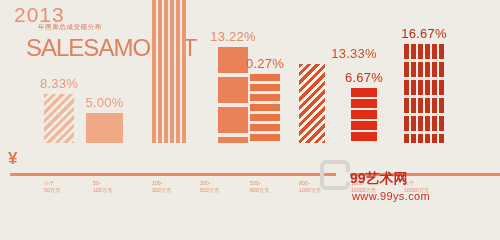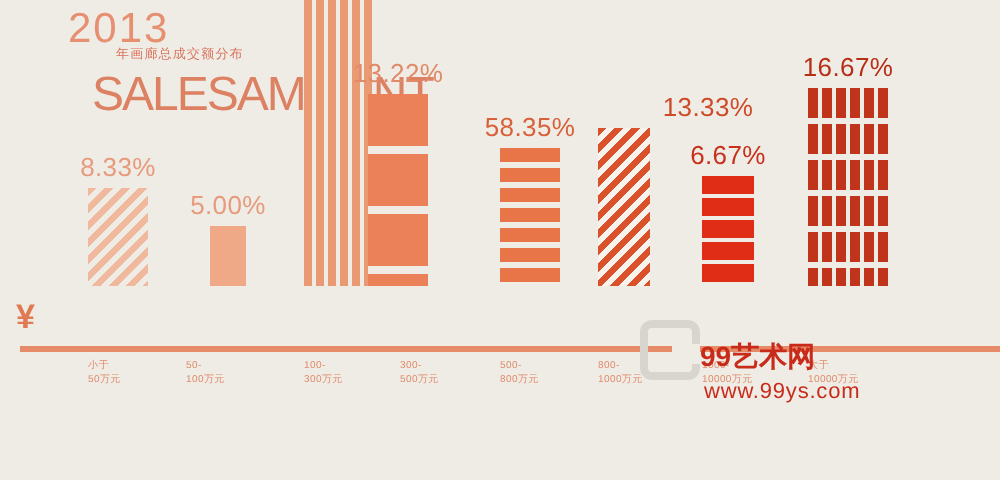--- a/index.html
+++ b/index.html
@@ -6,21 +6,21 @@
   html,body { width:500px; height:206px; }
   body {
     font-family:"Liberation Sans", sans-serif;
     background:#efece6;
     position:relative;
     overflow:hidden;
   }
   #chart-root { position:absolute; inset:0; background:#efece6; }
 
   
-  .hdr { position:absolute; left:14px; top:4px;margin-left:20px; }
+  .hdr { position:absolute; left:14px; top:4px; }
   .hdr-year {
     font-size:21px; letter-spacing:1px; color:#e79071;
     font-family:"Liberation Sans", sans-serif; line-height:1;
   }
   .hdr-sub {
     position:absolute; left:24px; top:19px;
     font-size:6.5px; color:#d9735a; letter-spacing:.6px;
     white-space:nowrap;
   }
   .hdr-main {
@@ -125,33 +125,33 @@
   </div>
 
   <div class="plot">
     <div class="axis-yen">¥</div>
     <div class="baseline"></div>
     <div id="bars">
         <div class="bar" style="left: 44px; width: 30px; height: 49px;">
           <div class="bar-val" style="color: rgb(231, 155, 124);">8.33%</div>
           <div class="bar-body p-diag-light"></div>
         </div>
-        <div class="bar" style="left: 105px; width: 18px; height: 30px; text-align: right;">
+        <div class="bar" style="left: 86px; width: 37px; height: 30px; text-align: right;">
           <div class="bar-val" style="color: rgb(231, 155, 124);">5.00%</div>
           <div class="bar-body p-solid-light"></div>
         </div>
         <div class="bar" style="left: 152px; width: 34px; height: 148px;">
           <div class="bar-body p-vert"></div>
         </div>
-        <div class="bar" style="left: 184px; width: 30px; height: 96px;">
+        <div class="bar" style="left: 218px; width: 30px; height: 96px;">
           <div class="bar-val" style="color: rgb(224, 138, 104);">13.22%</div>
           <div class="bar-body p-blocks"></div>
         </div>
         <div class="bar" style="left: 250px; width: 30px; height: 69px;">
-          <div class="bar-val" style="color: rgb(217, 97, 58);">58.35%</div>
+          <div class="bar-val" style="color: rgb(217, 97, 58);">0.27%</div>
           <div class="bar-body p-bands"></div>
         </div>
         <div class="bar" style="left: 299px; width: 26px; height: 79px;">
           <div class="bar-val" style="color: rgb(207, 75, 39); margin-left: 42px;">13.33%</div>
           <div class="bar-body p-diag-strong"></div>
         </div>
         <div class="bar" style="left: 351px; width: 26px; height: 55px;">
           <div class="bar-val" style="color: rgb(200, 48, 26);">6.67%</div>
           <div class="bar-body p-chevron" style="background: repeating-linear-gradient(transparent 0px, transparent 9px, rgb(239, 236, 230) 9px, rgb(239, 236, 230) 11px) rgb(224, 45, 22); clip-path: none;"></div>
         </div>

